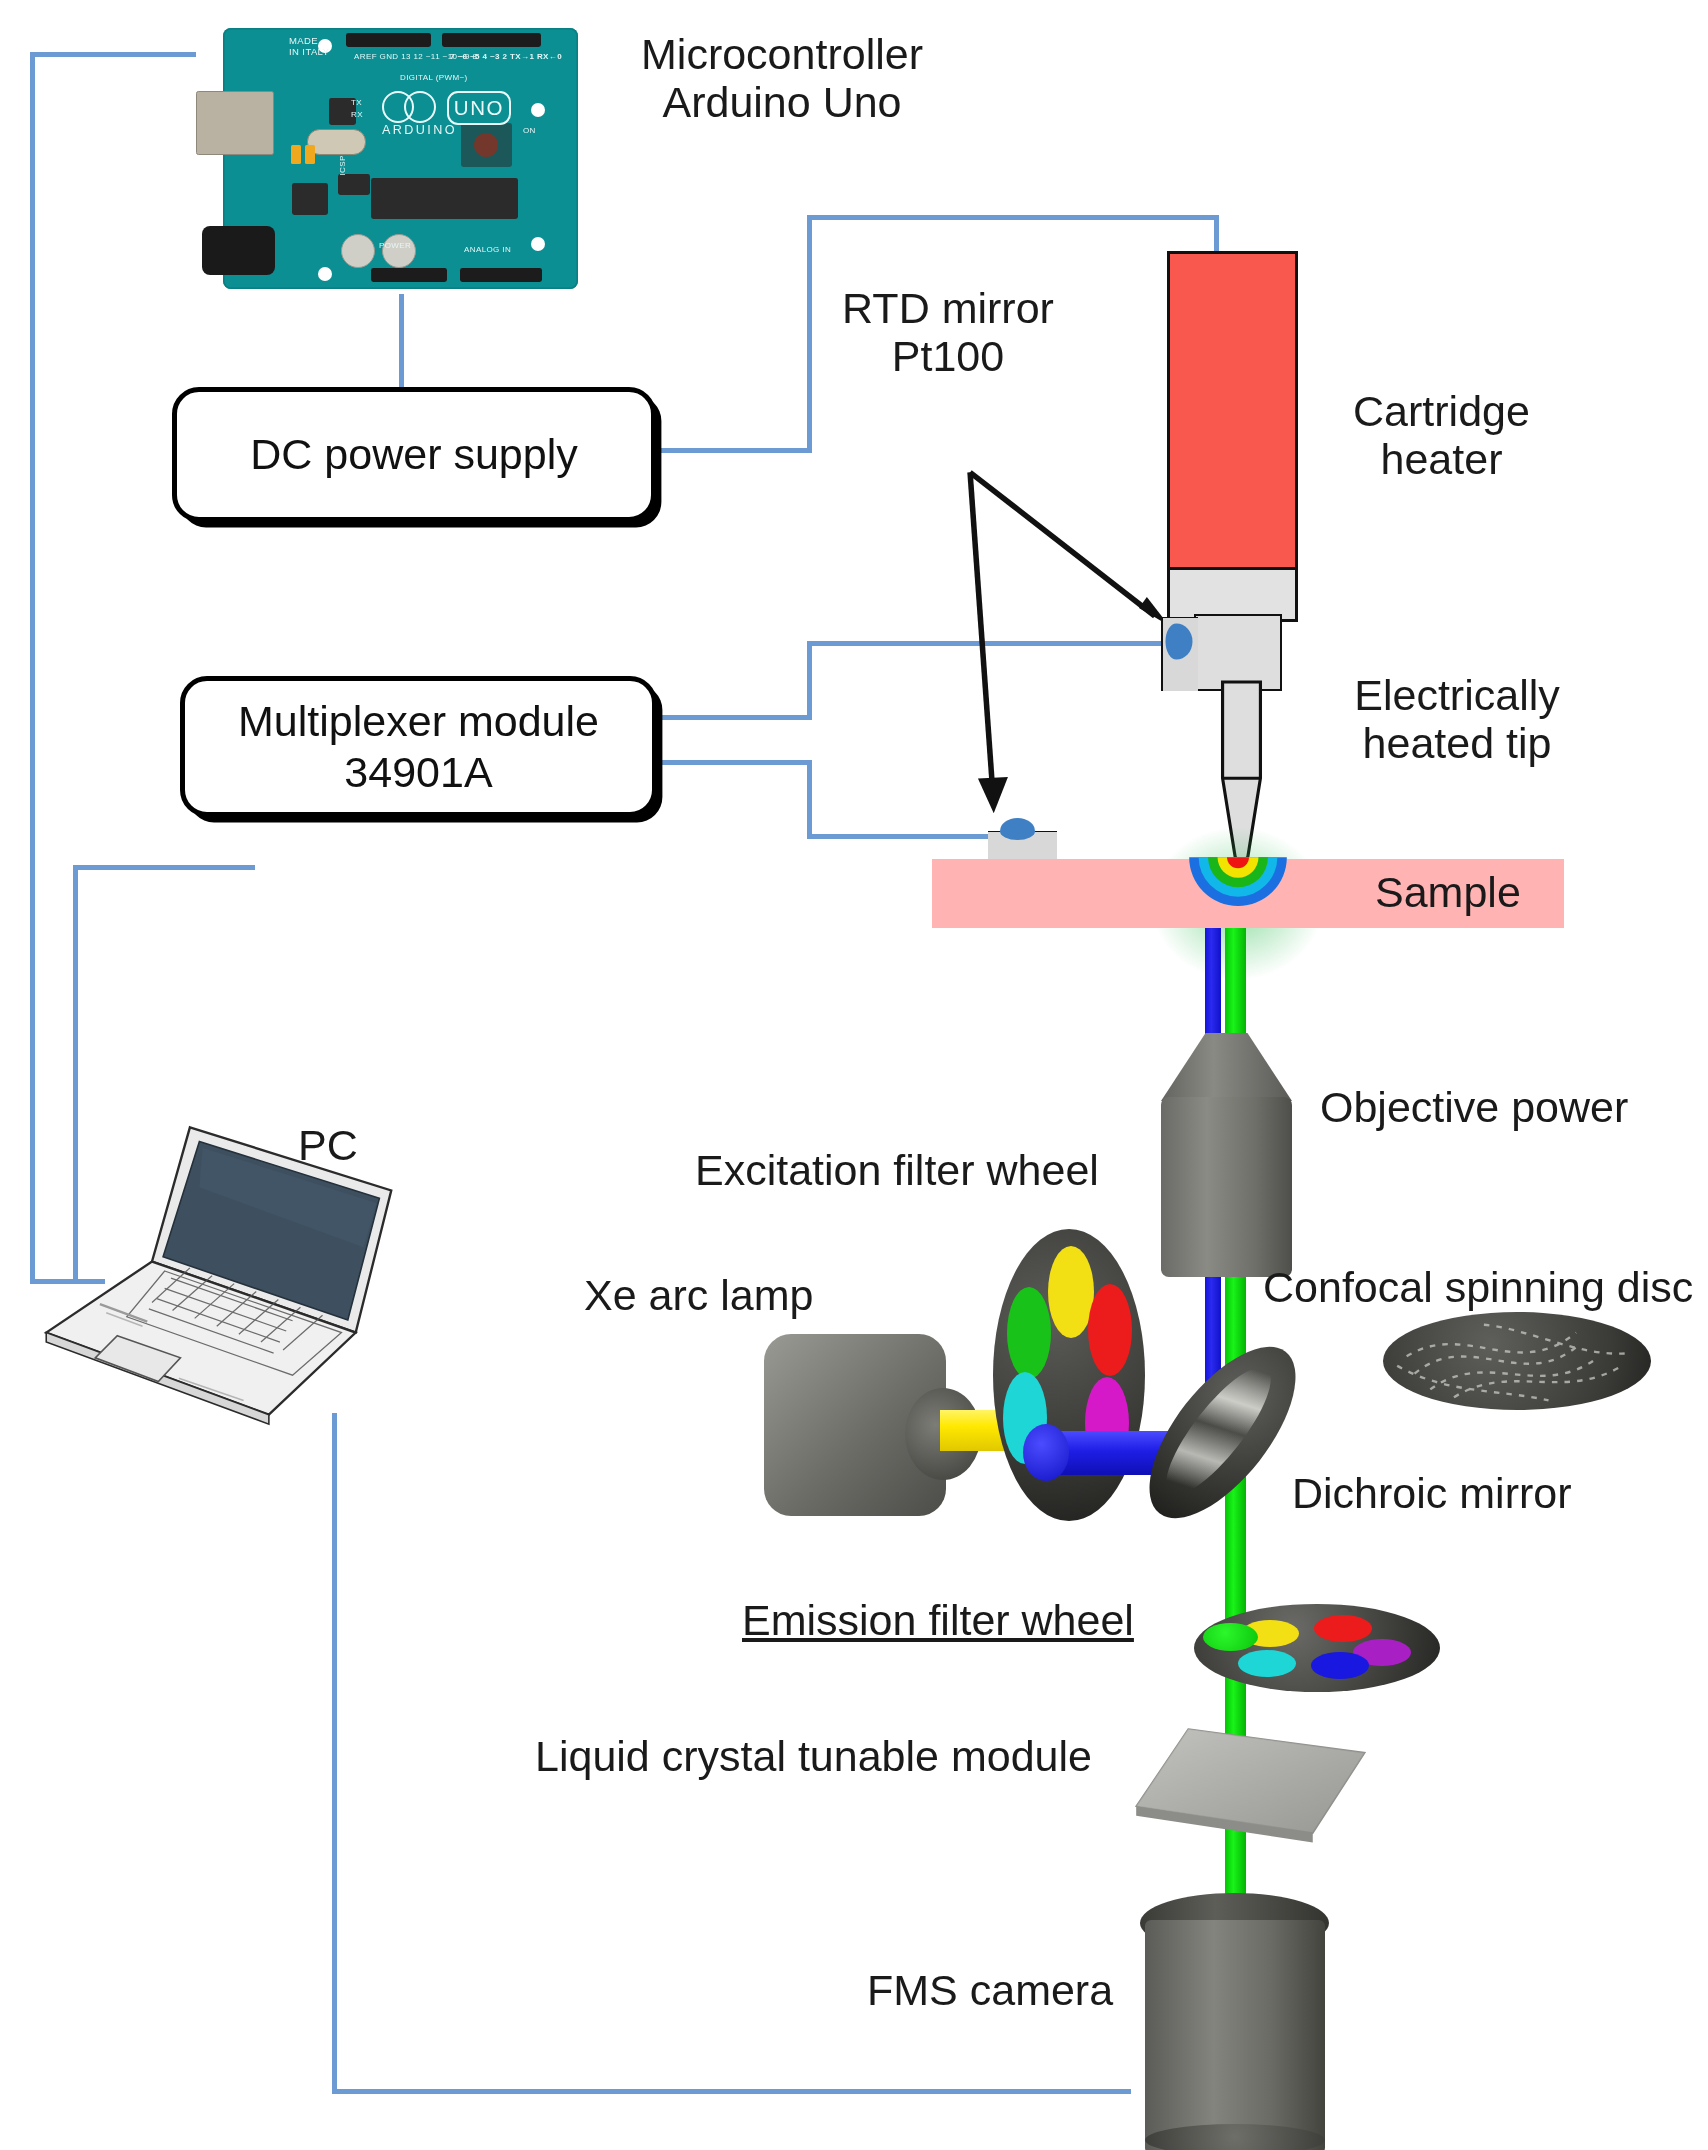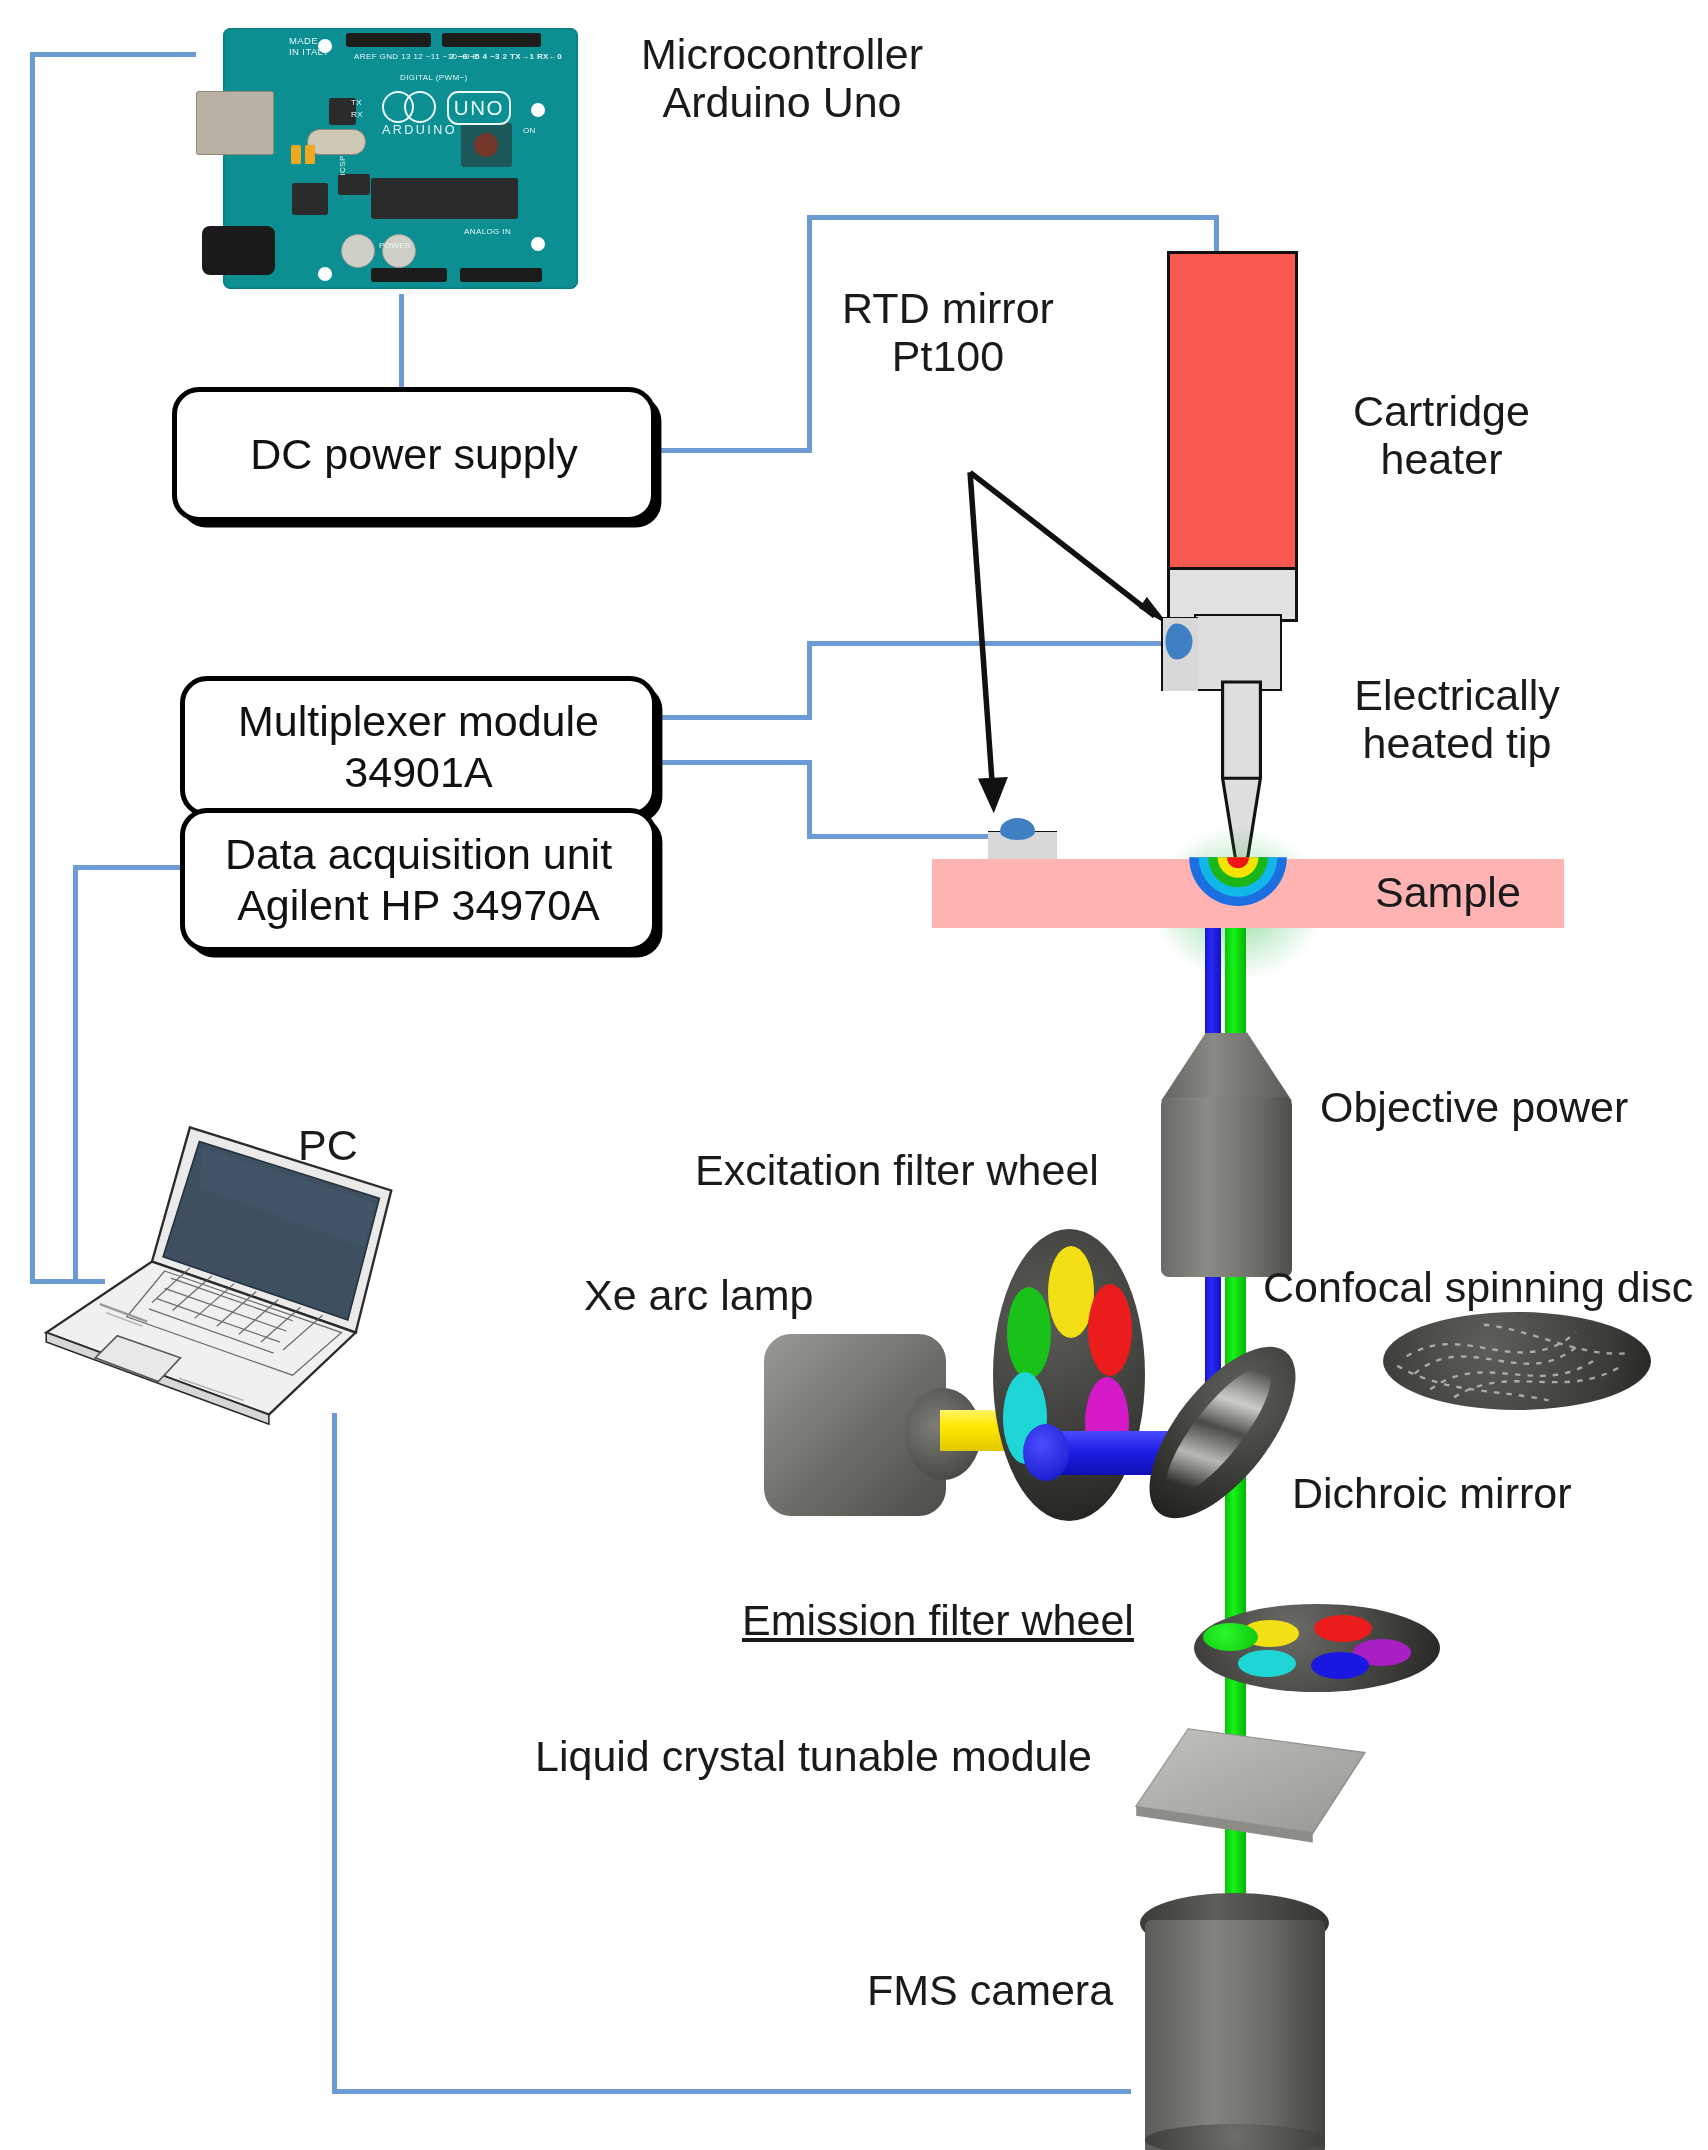--- a/index.html
+++ b/index.html
@@ -137,37 +137,35 @@
     <div class="ard-logo" style="left:186px;top:69px;width:28px;height:28px;"></div>
     <div class="ard-logo" style="left:208px;top:69px;width:28px;height:28px;"></div>
     <div class="ard-uno" style="left:251px;top:69px;width:60px;height:30px;">UNO</div>
     <div class="ard-txt" style="left:93px;top:12.6px;width:47px;white-space:pre;font-size:9.5px;">MADE
 IN ITALY</div>
     <div class="ard-txt" style="left:186px;top:101px;font-size:12.6px;letter-spacing:2.4px;">ARDUINO</div>
     <div class="ard-txt" style="left:158px;top:30px;font-size:8px;">AREF GND 13 12 ~11 ~10 ~9  8</div>
     <div class="ard-txt" style="left:254px;top:30px;font-size:8px;font-weight:bold;">7 ~6 ~5  4 ~3  2 TX→1 RX←0</div>
     <div class="ard-txt" style="left:204px;top:51px;font-size:8px;">DIGITAL (PWM~)</div>
     <div class="ard-txt" style="left:183px;top:219px;font-size:8px;">POWER</div>
-    <div class="ard-txt" style="left:268px;top:205px;font-size:8px;">ANALOG IN</div>
+    <div class="ard-txt" style="left:268px;top:223px;font-size:8px;">ANALOG IN</div>
     <div class="ard-txt" style="left:155px;top:76px;font-size:8px;">TX</div>
     <div class="ard-txt" style="left:155px;top:88px;font-size:8px;">RX</div>
     <div class="ard-txt" style="left:327px;top:104px;font-size:8px;">ON</div>
     <div class="ard-txt" style="left:136px;top:139px;font-size:8px;transform:rotate(-90deg);">ICSP</div>
   </div>
 
   <div class="lbl c" style="left:624px;top:30px;width:316px;">Microcontroller
 Arduino Uno</div>
 
   <div class="rbox" style="left:172px;top:387px;width:474px;height:125px;">DC power supply</div>
 
   <div class="rbox" style="left:180px;top:676px;width:467px;height:131px;white-space:pre;">Multiplexer module
 34901A</div>
 
-  <div class="rbox" style="left:180px;top:808px;width:467px;height:134px;white-space:pre;">Data acquisition unit
-Agilent HP 34970A</div>
 
   <div style="position:absolute;left:32px;top:1121px;width:379px;height:300px;">
     <svg width="379" height="300" viewBox="0 0 480 380">
 
       <polygon points="200,8 455,88 410,268 152,178" fill="#eaeaea" stroke="#2b2b2b" stroke-width="3"></polygon>
       <polygon points="212,26 440,98 400,252 166,172" fill="#3e5060" stroke="#24303a" stroke-width="2"></polygon>
       <polygon points="216,34 436,104 420,160 212,84" fill="#46596b" opacity=".55"></polygon>
 
       <polygon points="152,178 410,268 300,372 18,268" fill="#f0f0f0" stroke="#2b2b2b" stroke-width="3"></polygon>
       <polygon points="18,268 300,372 300,384 18,280" fill="#d7d7d7" stroke="#2b2b2b" stroke-width="2"></polygon>

